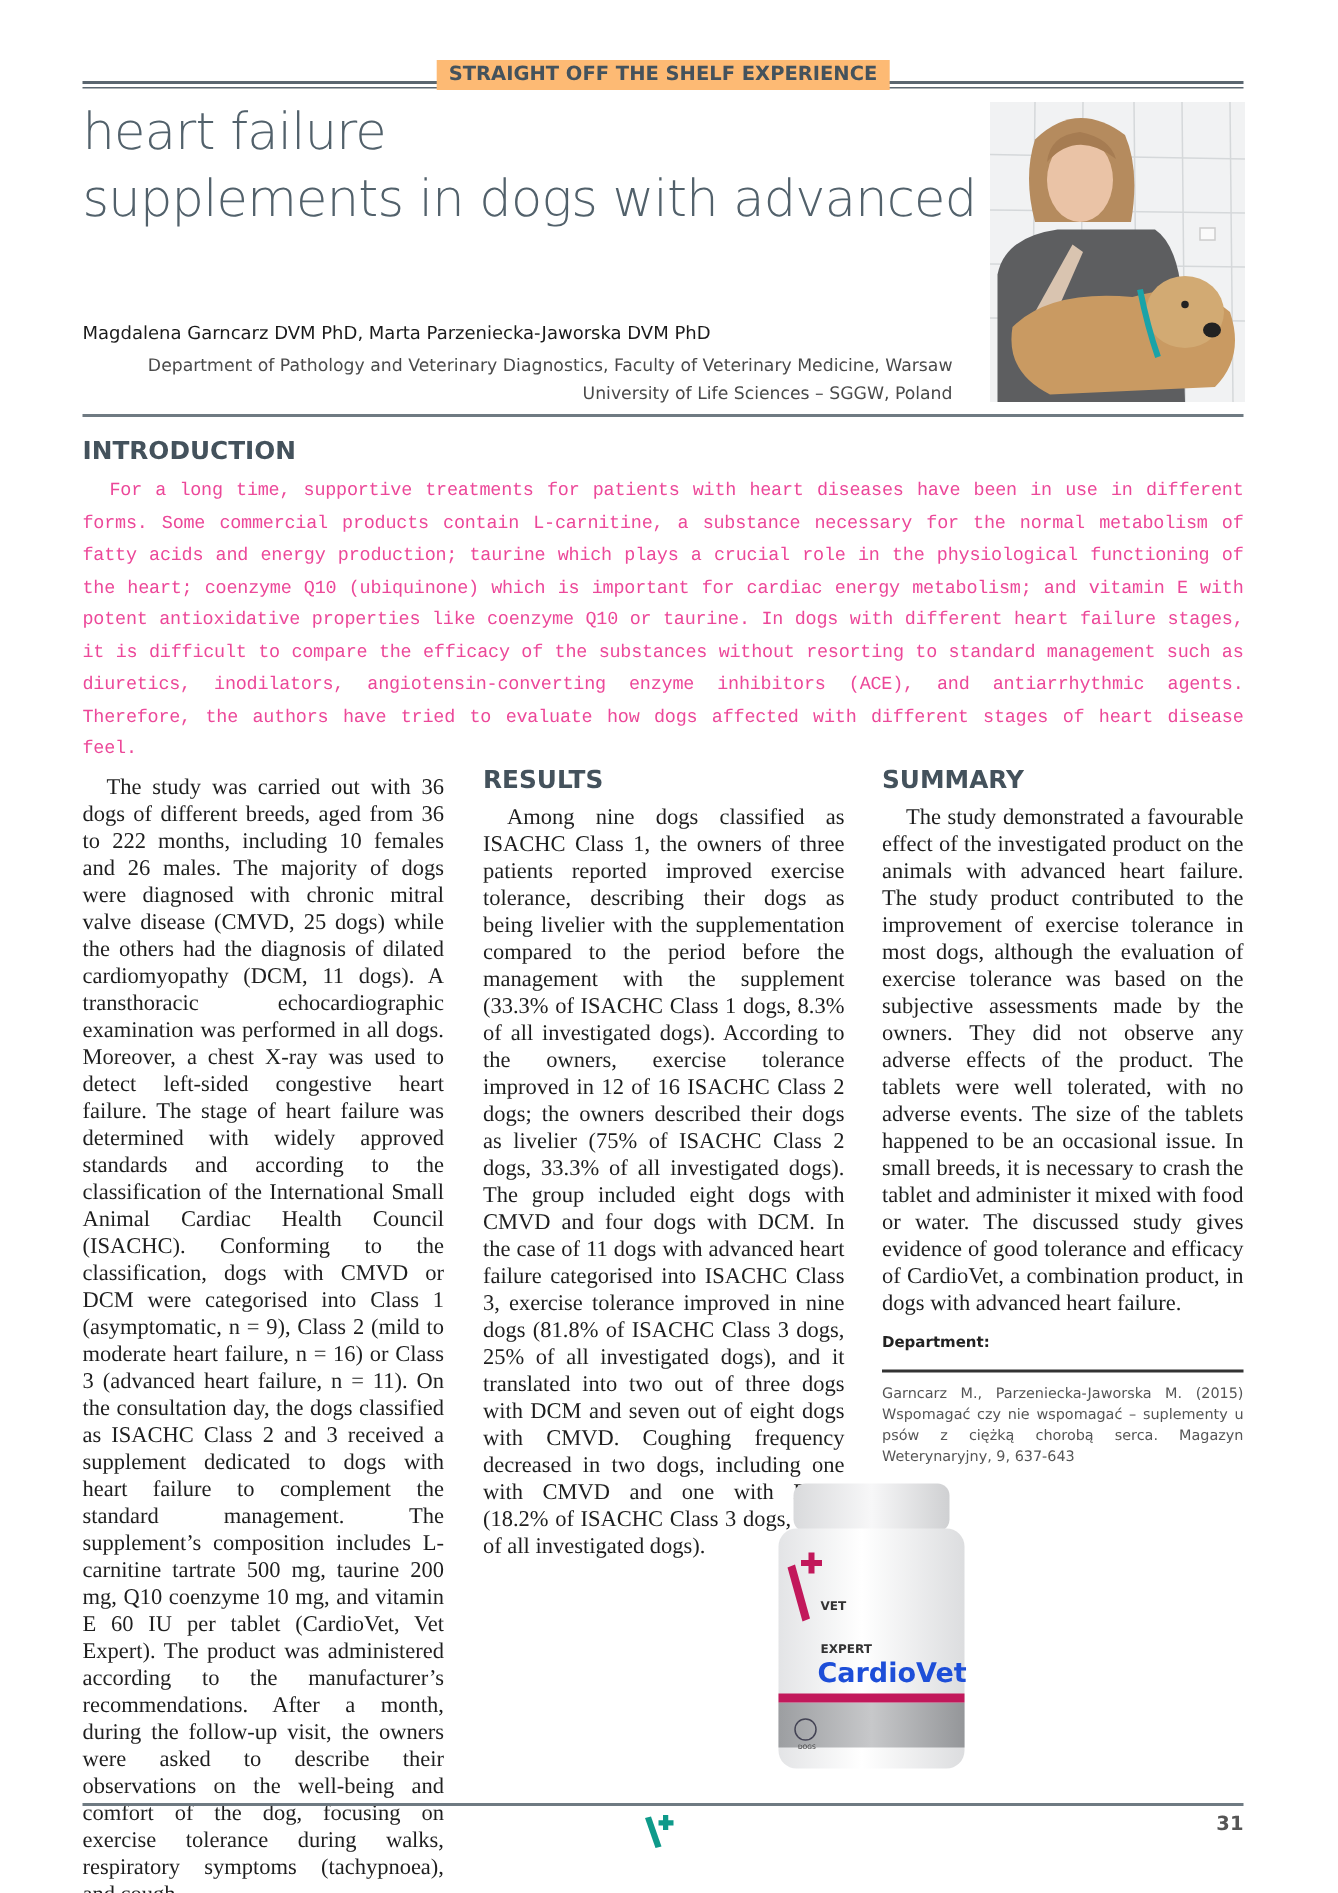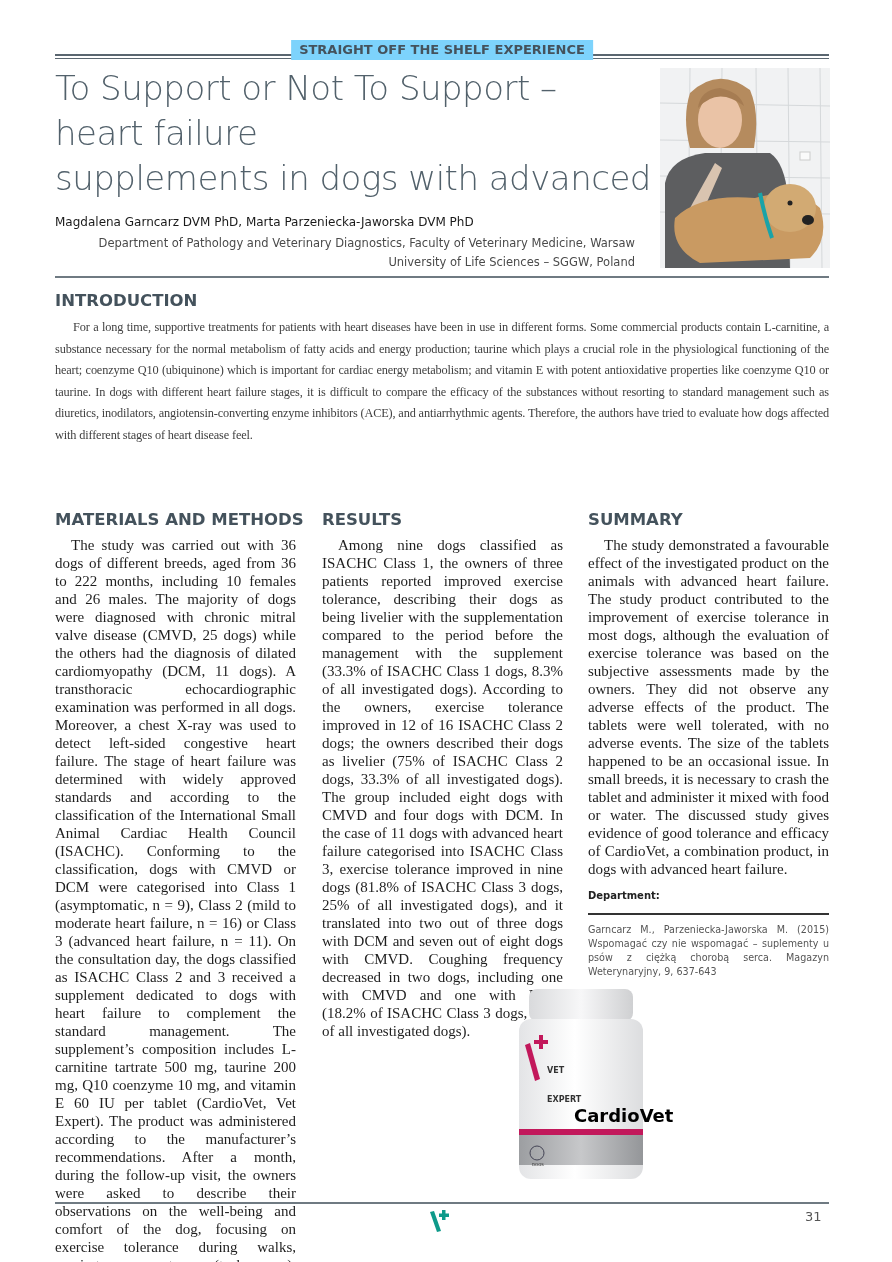--- a/index.html
+++ b/index.html
@@ -2,62 +2,61 @@
 <html><head>
 <meta charset="utf-8">
 <style>
   html, body { margin: 0; padding: 0; background: #ffffff; }
   body { width: 892px; height: 1262px; position: relative; overflow: hidden; font-family: "Liberation Sans", sans-serif; color: #2a2a2a; }
 
   .section-banner { position: absolute; left: 55px; top: 40px; width: 774px; height: 20px; }
   .section-banner .line { position: absolute; left: 0; right: 0; height: 2px; background: #5a6670; }
   .section-banner .line.l1 { top: 14px; }
   .section-banner .line.l2 { top: 18px; height: 1px; }
-  .section-banner .label { position: absolute; left: 50%; transform: translateX(-50%); top: 0; background: #7dd3fc; padding: 0 8px; font-family: "DejaVu Sans", sans-serif; font-weight: bold; font-size: 13px; color: #44525c; letter-spacing: 0px; white-space: nowrap; line-height: 20px; }
+  .section-banner .label { position: absolute; left: 50%; transform: translateX(-50%); top: 0; background: #fdba74; padding: 0 8px; font-family: "DejaVu Sans", sans-serif; font-weight: bold; font-size: 13px; color: #44525c; letter-spacing: 0px; white-space: nowrap; line-height: 20px; }
 
   .title { position: absolute; left: 55px; top: 66px; width: 600px; font-family: "DejaVu Sans", sans-serif; font-weight: 200; font-size: 34px; line-height: 45px; color: #52616b; letter-spacing: -0.5px; }
 
   .authors { position: absolute; left: 55px; top: 215px; width: 600px; font-family: "DejaVu Sans", sans-serif; font-size: 12px; color: #1a1a1a; }
   .affil { position: absolute; left: 55px; top: 234px; width: 580px; font-family: "DejaVu Sans", sans-serif; font-size: 11.5px; line-height: 19px; color: #4a4a4a; text-align: right; }
   .rule-top { position: absolute; left: 55px; top: 276px; width: 774px; height: 2px; background: #6f7a82; }
 
   .photo { position: absolute; left: 660px; top: 68px; width: 170px; height: 200px; overflow: hidden; background: #eef0f1; }
 
   .h2 { font-family: "DejaVu Sans", sans-serif; font-weight: bold; color: #44525c; }
   .intro-heading { position: absolute; left: 55px; top: 291px; font-size: 16.5px; }
-  .intro-text { position: absolute; left: 55px; top: 317px; width: 774px; font-family: Liberation Serif, serif; font-size: 12.3px; line-height: 21.5px; color: #404040; text-align: justify; text-indent: 18px; letter-spacing: -0.15px; }
+  .intro-text { position: absolute; left: 55px; top: 317px; width: 774px; font-family: Liberation Mono, monospace; font-size: 12.3px; line-height: 21.5px; color: #ec4899; text-align: justify; text-indent: 18px; letter-spacing: -0.15px; }
 
   .col { position: absolute; top: 510px; width: 241px; }
   .col1 { left: 55px; }
   .col2 { left: 322px; }
   .col3 { left: 588px; }
   .col-heading { font-size: 16.5px; line-height: 20px; white-space: nowrap; }
   .col-text { margin-top: 6px; font-family: "Liberation Serif", serif; font-size: 15px; line-height: 18px; color: #1e1e1e; text-align: justify; text-indent: 16px; }
 
   .refs-label { margin-top: 12px; font-family: "DejaVu Sans", sans-serif; font-weight: bold; font-size: 10px; color: #222; }
   .refs-rule { margin-top: 12px; height: 2px; background: #333; }
   .refs-text { margin-top: 8px; font-family: "DejaVu Sans", sans-serif; font-size: 9.6px; line-height: 14px; color: #555; text-align: justify; }
 
   .product { position: absolute; left: 515px; top: 985px; width: 132px; height: 200px; }
 
   .rule-bottom { position: absolute; left: 55px; top: 1202px; width: 774px; height: 2px; background: #6f7a82; }
   .footer-logo { position: absolute; left: 428px; top: 1208px; width: 26px; height: 26px; }
-  .page-number { position: absolute; left: 805px; top: 1209px; width: 24px; text-align: left; font-family: "DejaVu Sans", sans-serif; font-weight: 400; font-size: 13px; color: #555; }
+  .page-number { position: absolute; left: 805px; top: 1209px; width: 24px; text-align: right; font-family: "DejaVu Sans", sans-serif; font-weight: 700; font-size: 13px; color: #555; }
 </style>
 </head>
 <body>
 
 <div class="section-banner">
   <div class="line l1"></div>
   <div class="line l2"></div>
   <span class="label">STRAIGHT OFF THE SHELF EXPERIENCE</span>
 </div>
 
 <div class="title">
-  <div>To Support or Not To Support –</div>
   <div>heart failure</div>
   <div>supplements in dogs with advanced</div>
 </div>
 
 <div class="authors">Magdalena Garncarz DVM PhD, Marta Parzeniecka-Jaworska DVM PhD</div>
 <div class="affil">Department of Pathology and Veterinary Diagnostics, Faculty of Veterinary Medicine, Warsaw University of Life Sciences – SGGW, Poland</div>
 <div class="rule-top"></div>
 
 <div class="photo">
   <svg width="170" height="200" viewBox="0 0 170 200">
@@ -84,21 +83,20 @@
     <ellipse cx="148" cy="152" rx="6" ry="5" fill="#222"></ellipse>
     <circle cx="130" cy="135" r="2.5" fill="#222"></circle>
     <path d="M100 125 Q105 150 112 170" stroke="#1aa3a8" stroke-width="4" fill="none"></path>
   </svg>
 </div>
 
 <div class="h2 intro-heading">INTRODUCTION</div>
 <div class="intro-text">For a long time, supportive treatments for patients with heart diseases have been in use in different forms. Some commercial products contain L-carnitine, a substance necessary for the normal metabolism of fatty acids and energy production; taurine which plays a crucial role in the physiological functioning of the heart; coenzyme Q10 (ubiquinone) which is important for cardiac energy metabolism; and vitamin E with potent antioxidative properties like coenzyme Q10 or taurine. In dogs with different heart failure stages, it is difficult to compare the efficacy of the substances without resorting to standard management such as diuretics, inodilators, angiotensin-converting enzyme inhibitors (ACE), and antiarrhythmic agents. Therefore, the authors have tried to evaluate how dogs affected with different stages of heart disease feel.</div>
 
 <div class="col col1">
-  <div class="h2 col-heading">MATERIALS AND METHODS</div>
   <div class="col-text">The study was carried out with 36 dogs of different breeds, aged from 36 to 222 months, including 10 females and 26 males. The majority of dogs were diagnosed with chronic mitral valve disease (CMVD, 25 dogs) while the others had the diagnosis of dilated cardiomyopathy (DCM, 11 dogs). A transthoracic echocardiographic examination was performed in all dogs. Moreover, a chest X-ray was used to detect left-sided congestive heart failure. The stage of heart failure was determined with widely approved standards and according to the classification of the International Small Animal Cardiac Health Council (ISACHC). Conforming to the classification, dogs with CMVD or DCM were categorised into Class 1 (asymptomatic, n = 9), Class 2 (mild to moderate heart failure, n = 16) or Class 3 (advanced heart failure, n = 11). On the consultation day, the dogs classified as ISACHC Class 2 and 3 received a supplement dedicated to dogs with heart failure to complement the standard management. The supplement’s composition includes L-carnitine tartrate 500 mg, taurine 200 mg, Q10 coenzyme 10 mg, and vitamin E 60 IU per tablet (CardioVet, Vet Expert). The product was administered according to the manufacturer’s recommendations. After a month, during the follow-up visit, the owners were asked to describe their observations on the well-being and comfort of the dog, focusing on exercise tolerance during walks, respiratory symptoms (tachypnoea), and cough.</div>
 </div>
 
 <div class="col col2">
   <div class="h2 col-heading">RESULTS</div>
   <div class="col-text">Among nine dogs classified as ISACHC Class 1, the owners of three patients reported improved exercise tolerance, describing their dogs as being livelier with the supplementation compared to the period before the management with the supplement (33.3% of ISACHC Class 1 dogs, 8.3% of all investigated dogs). According to the owners, exercise tolerance improved in 12 of 16 ISACHC Class 2 dogs; the owners described their dogs as livelier (75% of ISACHC Class 2 dogs, 33.3% of all investigated dogs). The group included eight dogs with CMVD and four dogs with DCM. In the case of 11 dogs with advanced heart failure categorised into ISACHC Class 3, exercise tolerance improved in nine dogs (81.8% of ISACHC Class 3 dogs, 25% of all investigated dogs), and it translated into two out of three dogs with DCM and seven out of eight dogs with CMVD. Coughing frequency decreased in two dogs, including one with CMVD and one with DCM (18.2% of ISACHC Class 3 dogs, 5.6% of all investigated dogs).</div>
 </div>
 
 <div class="col col3">
   <div class="h2 col-heading">SUMMARY</div>
@@ -131,21 +129,21 @@
     <rect x="4" y="34" width="124" height="160" rx="12" fill="url(#bodyg)"></rect>
     <rect x="4" y="150" width="124" height="30" fill="url(#bandg)"></rect>
     <rect x="4" y="144" width="124" height="6" fill="#c2185b"></rect>
     <path d="M10 60 L20 96 L25 94 L15 58 Z" fill="#c2185b"></path>
     <rect x="24" y="50" width="4" height="14" fill="#c2185b"></rect>
     <rect x="19" y="55" width="14" height="4" fill="#c2185b"></rect>
     <circle cx="22" cy="168" r="7" fill="none" stroke="#445" stroke-width="1"></circle>
   </svg>
   <span style="position:absolute;left:32px;top:81px;font-family:'DejaVu Sans',sans-serif;font-weight:bold;font-size:8px;color:#333;">VET</span>
   <span style="position:absolute;left:32px;top:90px;font-family:'DejaVu Sans',sans-serif;font-weight:bold;font-size:8px;color:#333;margin-top:20px;">EXPERT</span>
-  <span style="position:absolute;left:30px;top:120px;font-family:'DejaVu Sans',sans-serif;font-weight:bold;font-size:18px;color:#000000;white-space:nowrap;margin-left:29px;">CardioVet</span>
+  <span style="position:absolute;left:30px;top:120px;font-family:'DejaVu Sans',sans-serif;font-weight:bold;font-size:18px;color:#1d4ed8;white-space:nowrap;">CardioVet</span>
   <span style="position:absolute;left:17px;top:177px;font-family:'DejaVu Sans',sans-serif;font-size:4px;color:#333;">DOGS</span>
 </div>
 
 <div class="rule-bottom"></div>
 <div class="footer-logo">
   <svg width="26" height="26" viewBox="0 0 26 26">
     <path d="M2 4 L9 24 L13 23 L6 3 Z" fill="#0e9a8a"></path>
     <rect x="14" y="2" width="3.5" height="10" fill="#0e9a8a"></rect>
     <rect x="11" y="5.5" width="10" height="3.5" fill="#0e9a8a"></rect>
   </svg>

